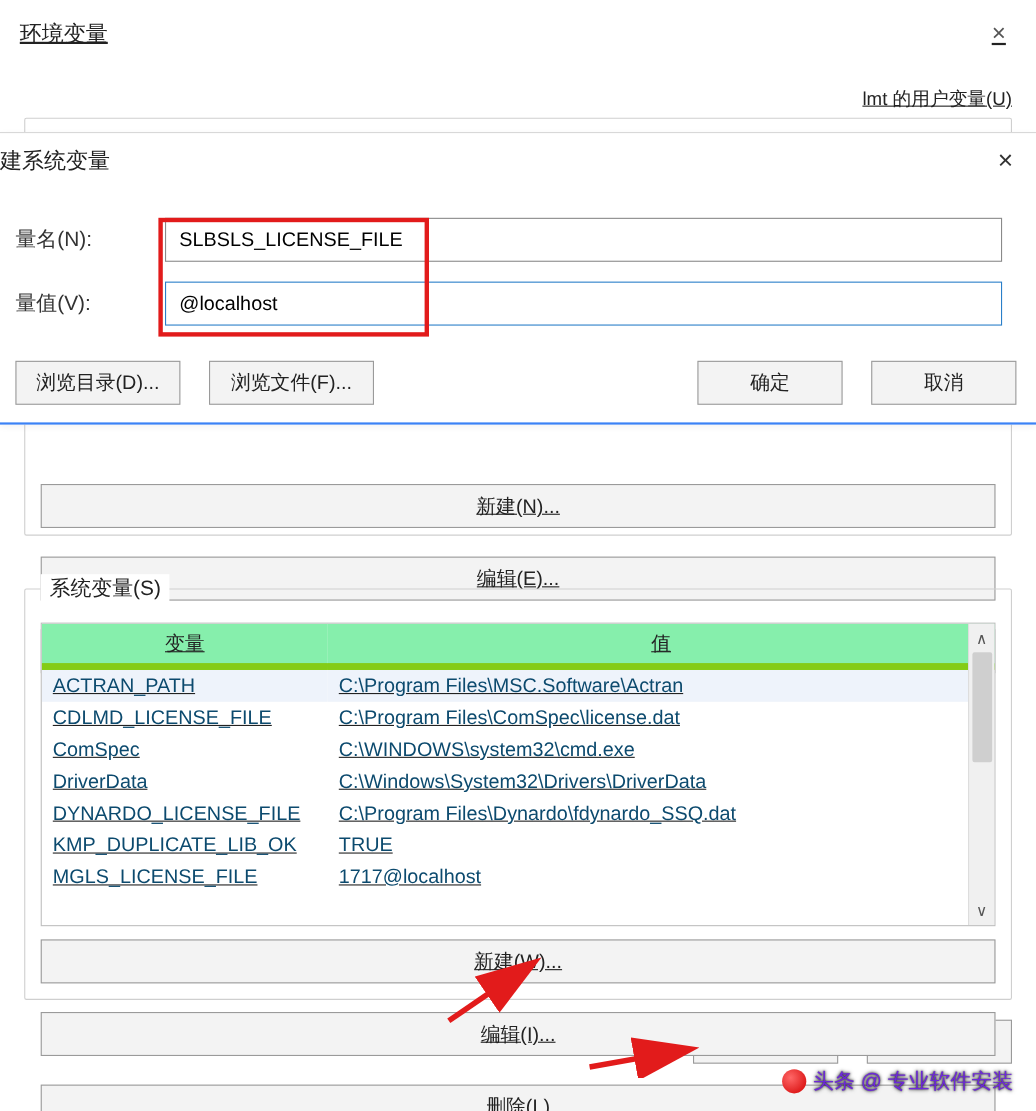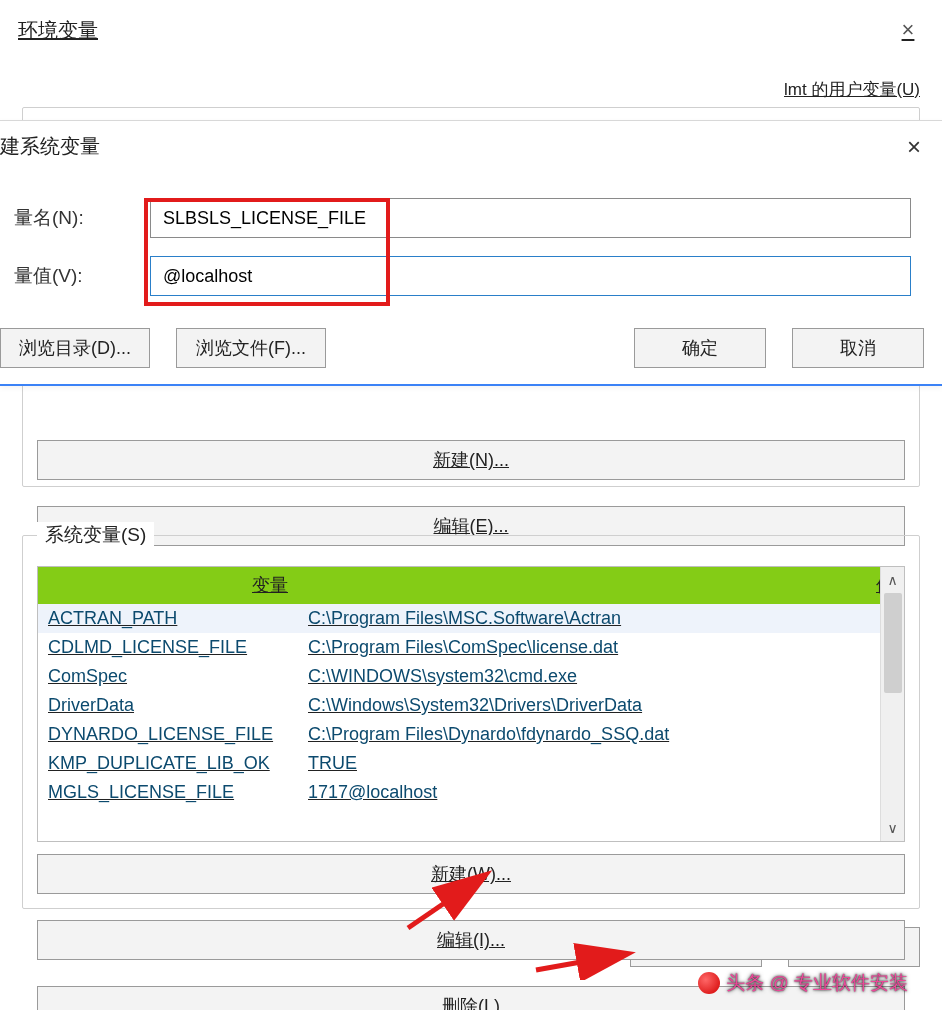--- a/index.html
+++ b/index.html
@@ -91,25 +91,25 @@
     position: relative;
     overflow: hidden;
     background: #fff;
   }
   .sys-table {
     width: 100%;
     border-collapse: collapse;
     table-layout: fixed;
   }
   .sys-table th {
-    text-align: right;
+    text-align: center;
     font-weight: normal;
     padding: 6px 10px;
-    border-bottom: 1px solid #84cc16;
-    background: #84cc16;
+    border-bottom: 6px solid #84cc16;
+    background: #86efac;
     font-size: 18px;
   }
   .sys-table td {
     padding: 4px 10px;
     font-size: 18px;
     color: #0c4a6e;
     white-space: nowrap;
     overflow: hidden;
     text-overflow: ellipsis;
   }
@@ -197,21 +197,21 @@
     padding: 0 12px;
     font-size: 18px;
     outline: none;
     background: #fff;
   }
   .nv-input.blue { border-color: #2a7fc9; }
   .nv-btn-row {
     display: flex;
     align-items: center;
     gap: 26px;
-    padding: 4px 18px 8px 0;
+    padding: 4px 18px 8px 14px;
   }
   .nv-btn-row .spacer { flex:1; }
 
   .red-box {
     position: absolute;
     border: 4px solid #e21b1b;
     pointer-events: none;
   }
   .red-box.a {
     left: 144px; top: 198px;
@@ -219,23 +219,23 @@
   }
 
   .arrow {
     position: absolute;
     pointer-events: none;
   }
   .arrow svg { display:block; }
 
   .watermark {
     position: absolute;
-    right: 34px; bottom: 14px;
+    right: 21px; bottom: 14px;
     font-size: 19px;
-    color: #ec4899;
+    color: #6d28d9;
     text-shadow: 0 0 4px rgba(0,0,0,0.7), 0 0 2px rgba(0,0,0,0.9);
     display: flex;
     align-items: center;
     gap: 6px;
     pointer-events:none;
   }
   .watermark .logo {
     width: 22px; height: 22px;
     border-radius: 50%;
     background: radial-gradient(circle at 35% 35%, #ff6767, #d20000);

